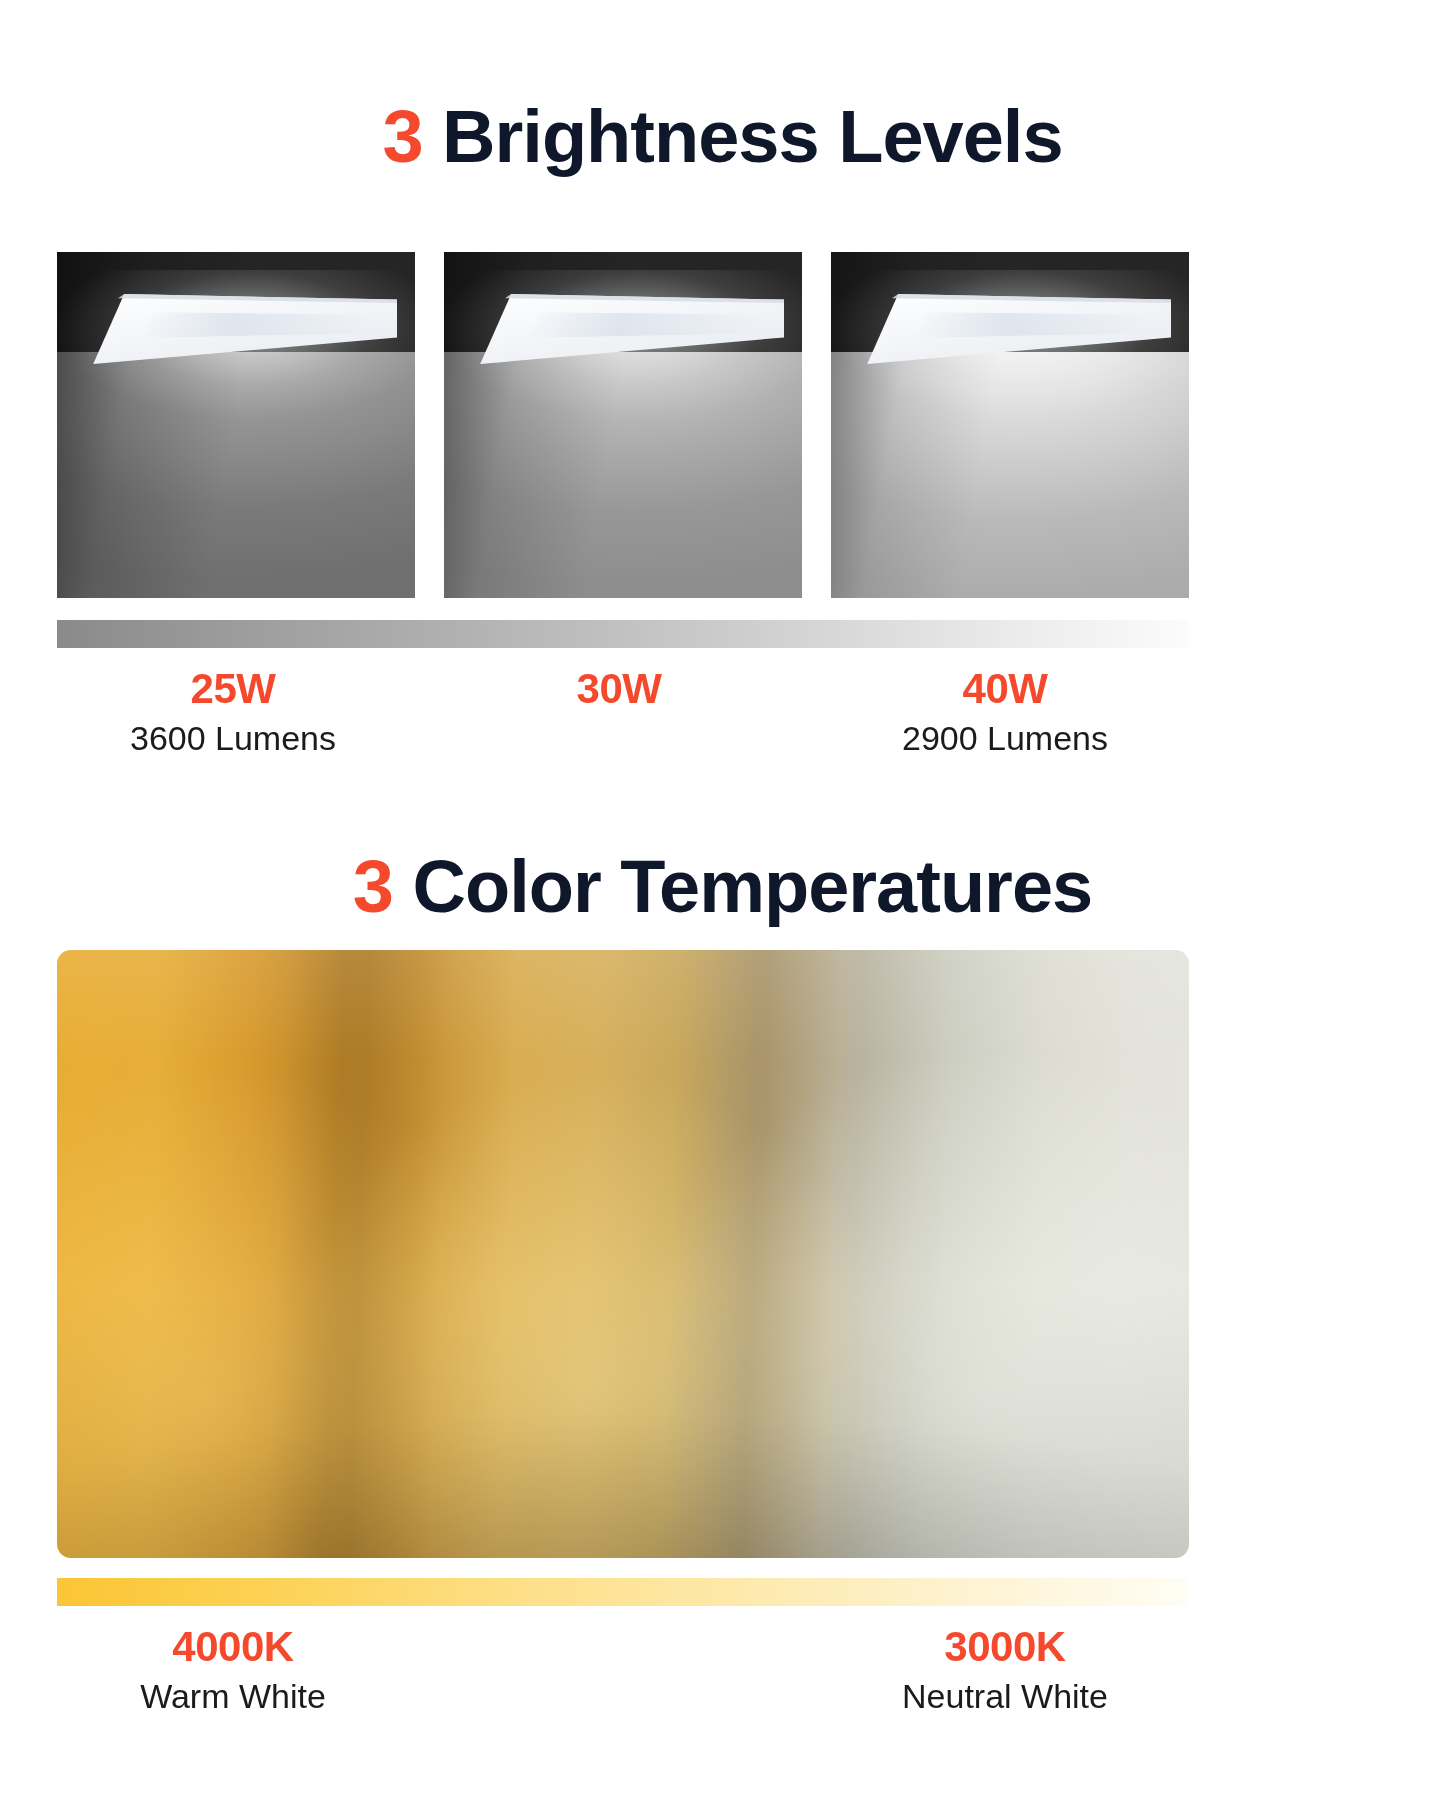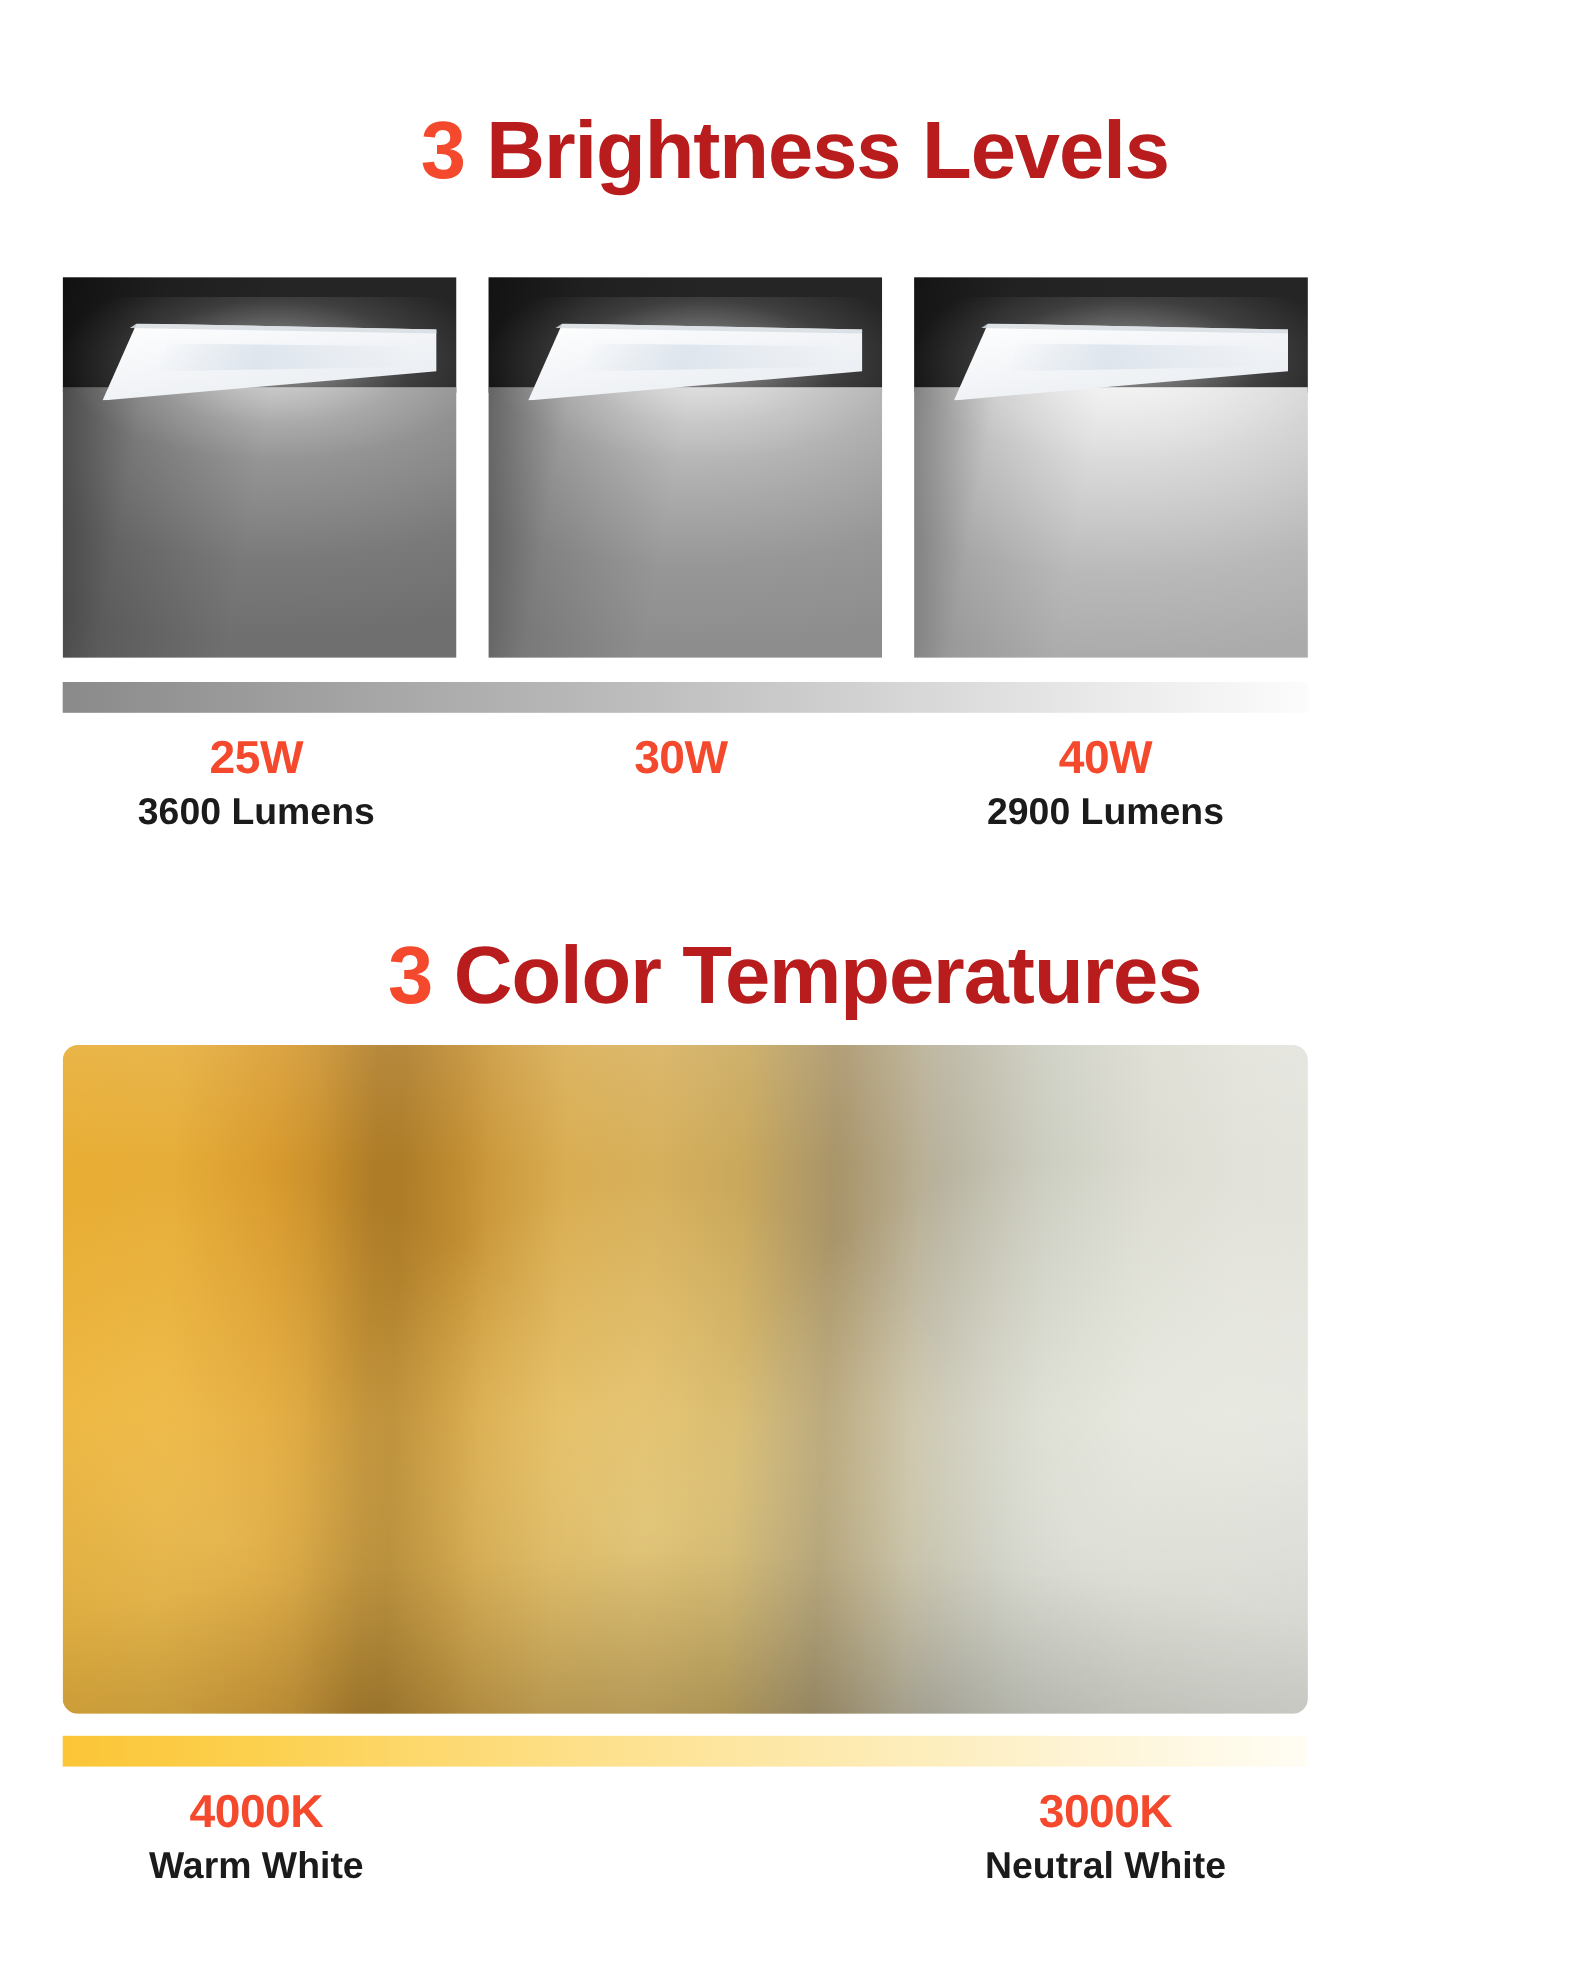--- a/index.html
+++ b/index.html
@@ -29,21 +29,21 @@
     text-align: center;
     font-family: "Liberation Sans", sans-serif;
     font-weight: bold;
     letter-spacing: -1px;
     white-space: nowrap;
   }
   .heading .num {
     color: #F4492C;
   }
   .heading .rest {
-    color: #b91c1c;
+    color: #0f172a;
   }
   #heading-brightness {
     top: 95px;
     font-size: 74px;
     line-height: 84px;
   }
   #heading-color {
     top: 845px;
     font-size: 74px;
     line-height: 84px;
@@ -189,21 +189,21 @@
   .label-primary {
     font-family: "Liberation Sans", sans-serif;
     font-weight: bold;
     font-size: 42px;
     line-height: 50px;
     color: #F4492C;
     letter-spacing: -0.5px;
   }
   .label-secondary {
     font-family: "Liberation Sans", sans-serif;
-    font-weight: bold;
+    font-weight: normal;
     font-size: 34px;
     line-height: 48px;
     color: #1b1b1b;
   }
 
   
   #color-hero {
     position: absolute;
     left: 57px;
     top: 950px;

